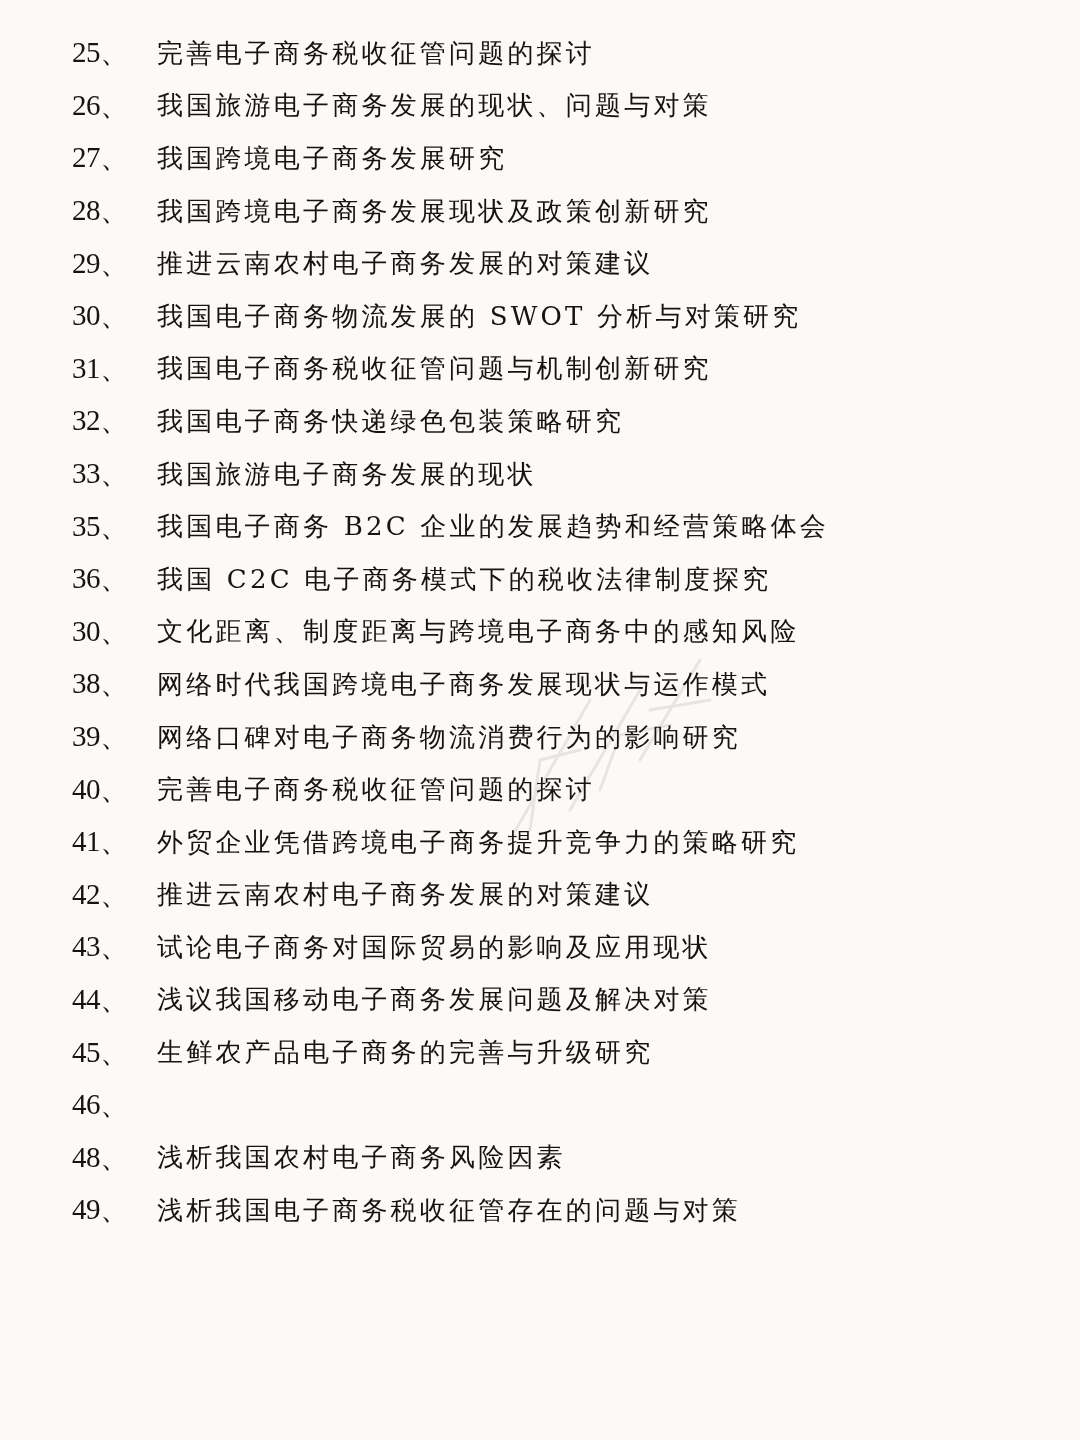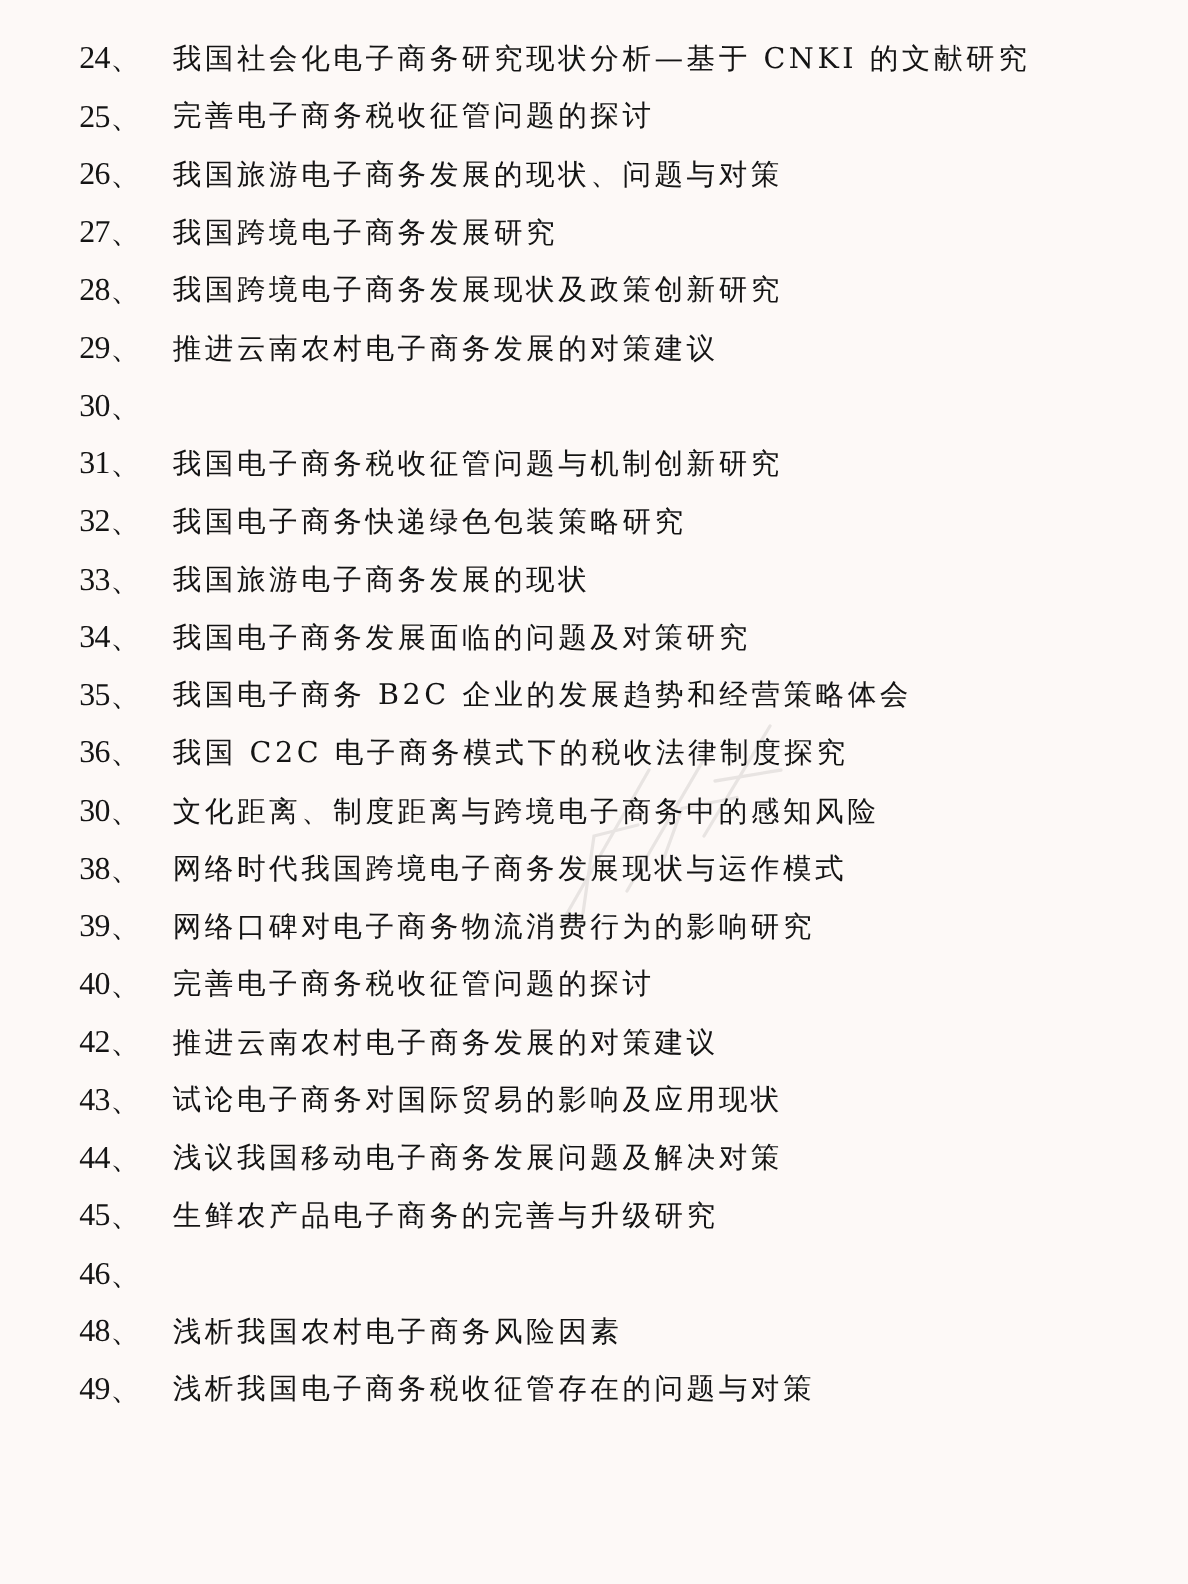--- a/index.html
+++ b/index.html
@@ -50,24 +50,20 @@
       height: 220px;
       pointer-events: none;
       opacity: 0.08;
     }
   </style>
 </head>
 <body>
 
 <div class="doc">
   <div class="row">
-      <span class="num">24、</span>
-      <span class="title">我国社会化电子商务研究现状分析—基于 CNKI 的文献研究</span>
-    </div>
-  <div class="row">
       <span class="num">25、</span>
       <span class="title">完善电子商务税收征管问题的探讨</span>
     </div>
   <div class="row">
       <span class="num">26、</span>
       <span class="title">我国旅游电子商务发展的现状、问题与对策</span>
     </div>
   <div class="row">
       <span class="num">27、</span>
       <span class="title">我国跨境电子商务发展研究</span>
@@ -75,36 +71,33 @@
   <div class="row">
       <span class="num">28、</span>
       <span class="title">我国跨境电子商务发展现状及政策创新研究</span>
     </div>
   <div class="row">
       <span class="num">29、</span>
       <span class="title">推进云南农村电子商务发展的对策建议</span>
     </div>
   <div class="row">
       <span class="num">30、</span>
+      <span class="title">我国电子商务物流发展的 SWOT 分析与对策研究</span>
     </div>
   <div class="row">
       <span class="num">31、</span>
       <span class="title">我国电子商务税收征管问题与机制创新研究</span>
     </div>
   <div class="row">
       <span class="num">32、</span>
       <span class="title">我国电子商务快递绿色包装策略研究</span>
     </div>
   <div class="row">
       <span class="num">33、</span>
       <span class="title">我国旅游电子商务发展的现状</span>
-    </div>
-  <div class="row">
-      <span class="num">34、</span>
-      <span class="title">我国电子商务发展面临的问题及对策研究</span>
     </div>
   <div class="row">
       <span class="num">35、</span>
       <span class="title">我国电子商务 B2C 企业的发展趋势和经营策略体会</span>
     </div>
   <div class="row">
       <span class="num">36、</span>
       <span class="title">我国 C2C 电子商务模式下的税收法律制度探究</span>
     </div>
   <div class="row">
@@ -115,20 +108,24 @@
       <span class="num">38、</span>
       <span class="title">网络时代我国跨境电子商务发展现状与运作模式</span>
     </div>
   <div class="row">
       <span class="num">39、</span>
       <span class="title">网络口碑对电子商务物流消费行为的影响研究</span>
     </div>
   <div class="row">
       <span class="num">40、</span>
       <span class="title">完善电子商务税收征管问题的探讨</span>
+    </div>
+  <div class="row">
+      <span class="num">41、</span>
+      <span class="title">外贸企业凭借跨境电子商务提升竞争力的策略研究</span>
     </div>
   <div class="row">
       <span class="num">42、</span>
       <span class="title">推进云南农村电子商务发展的对策建议</span>
     </div>
   <div class="row">
       <span class="num">43、</span>
       <span class="title">试论电子商务对国际贸易的影响及应用现状</span>
     </div>
   <div class="row">

